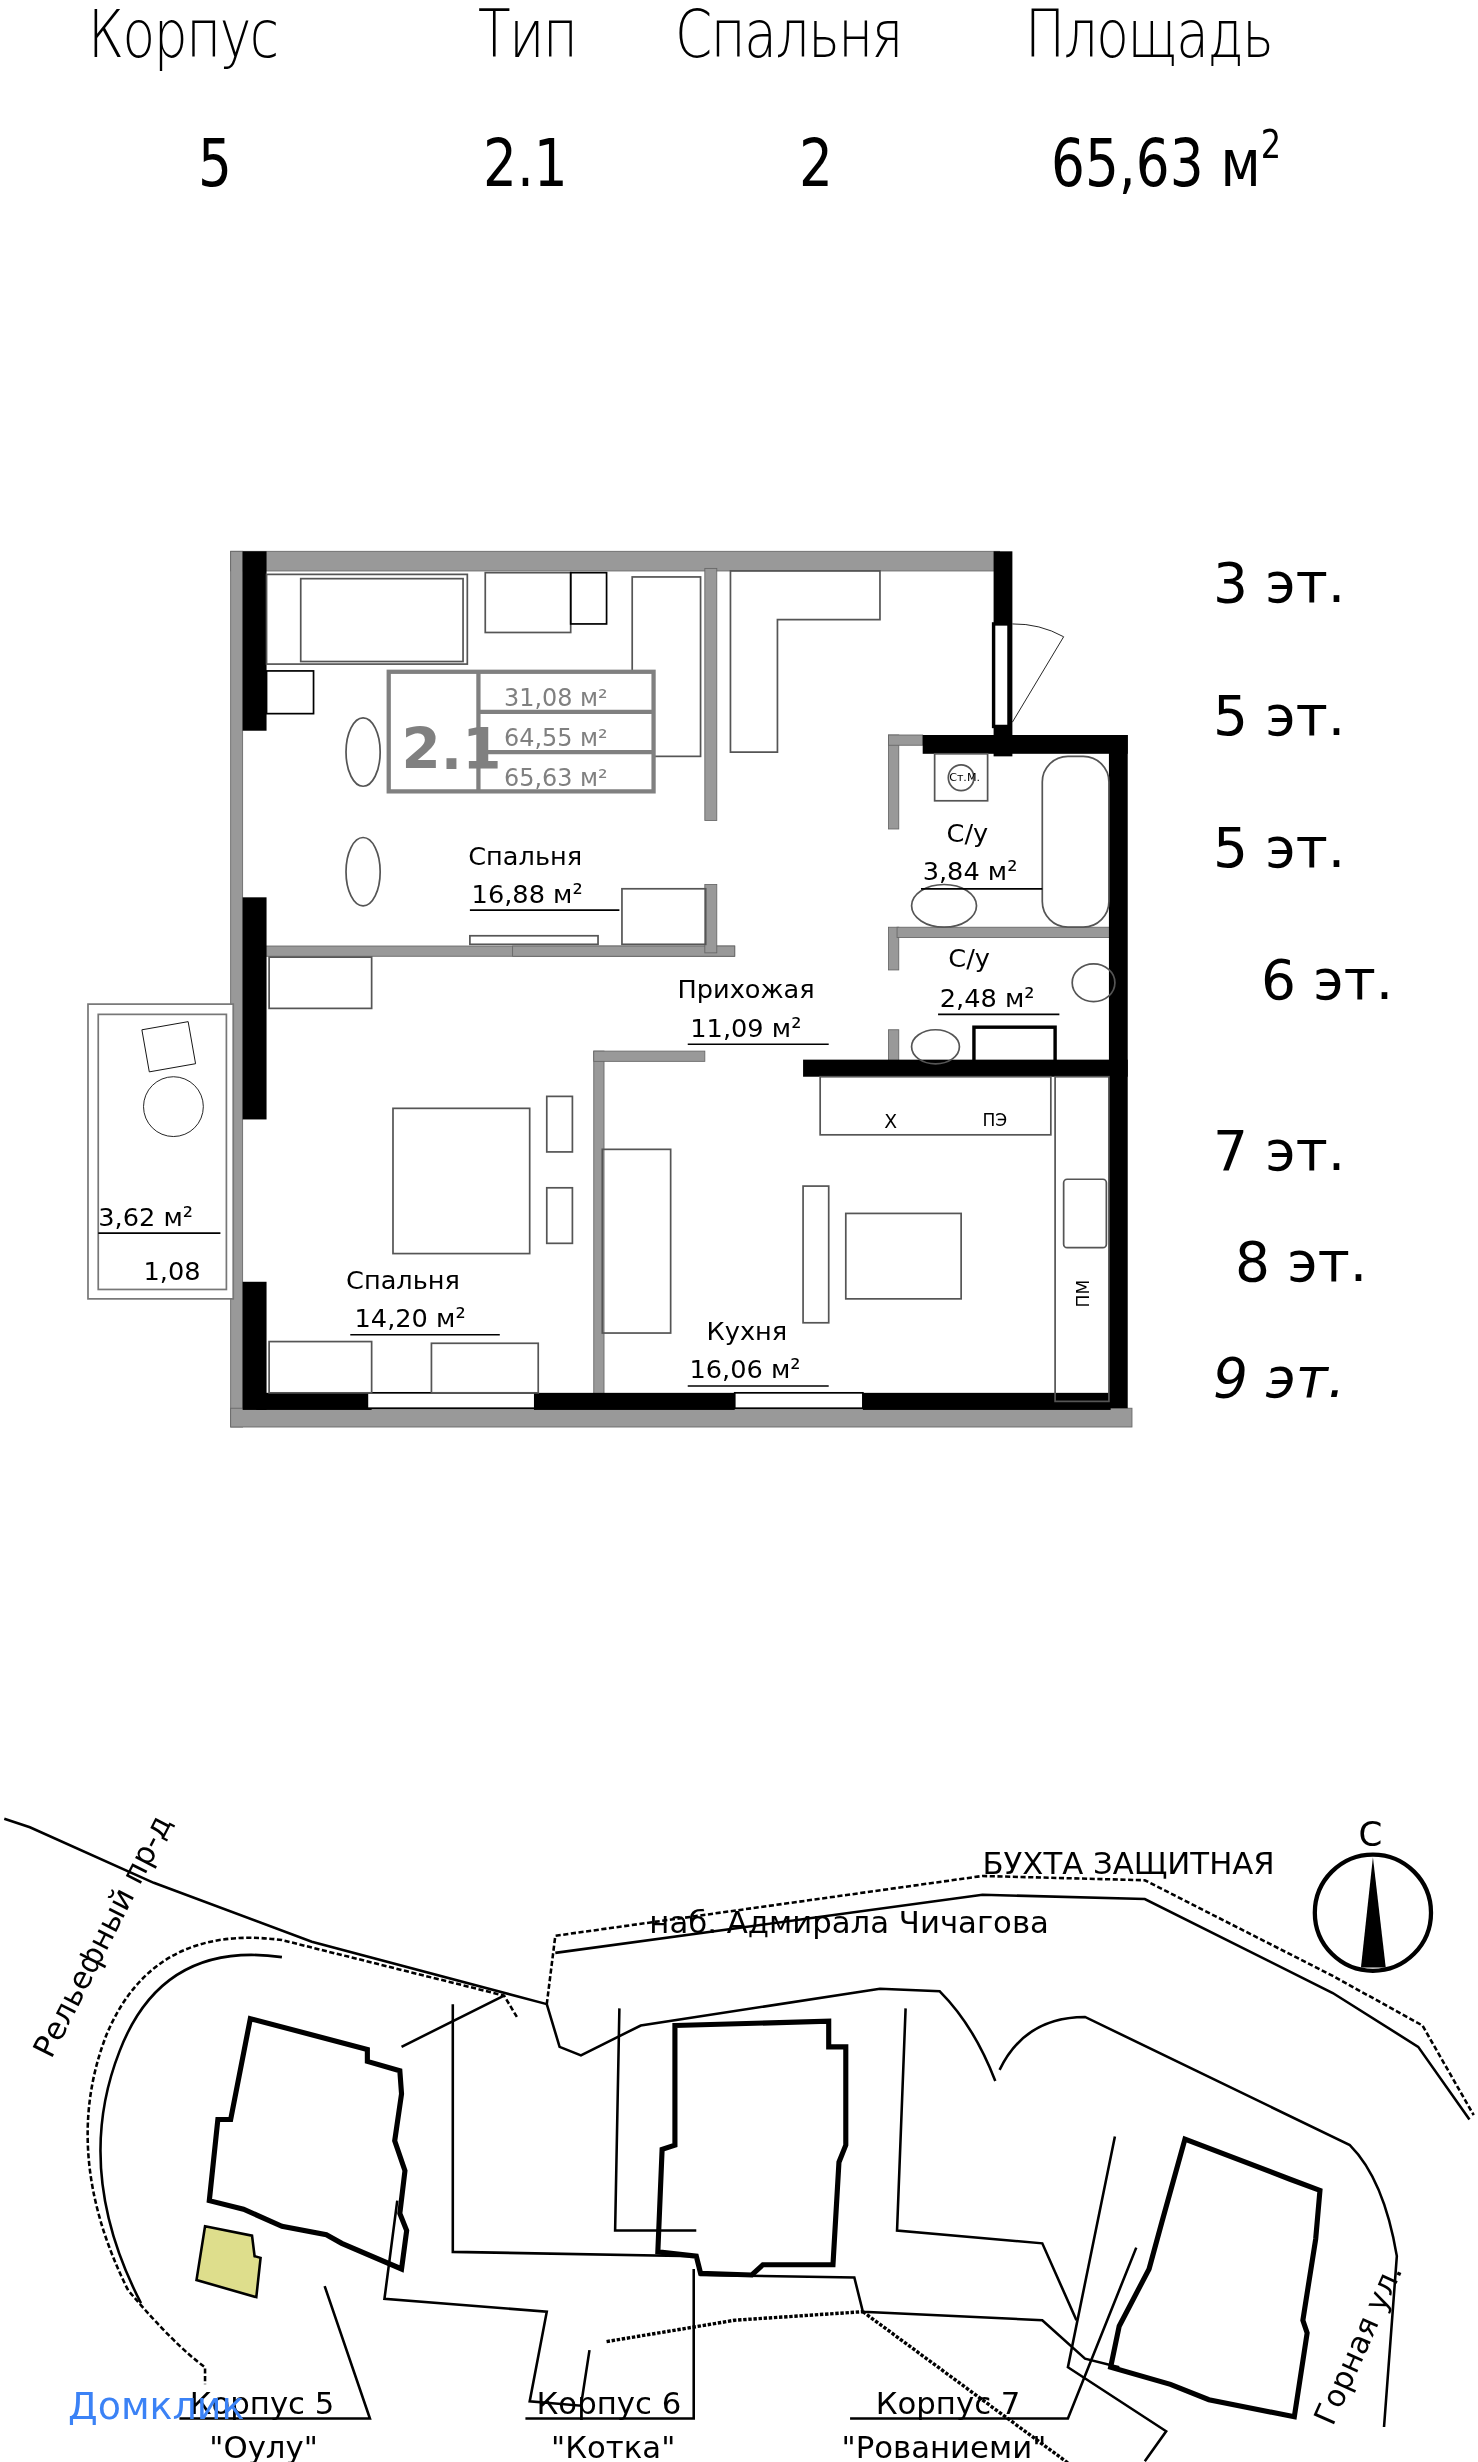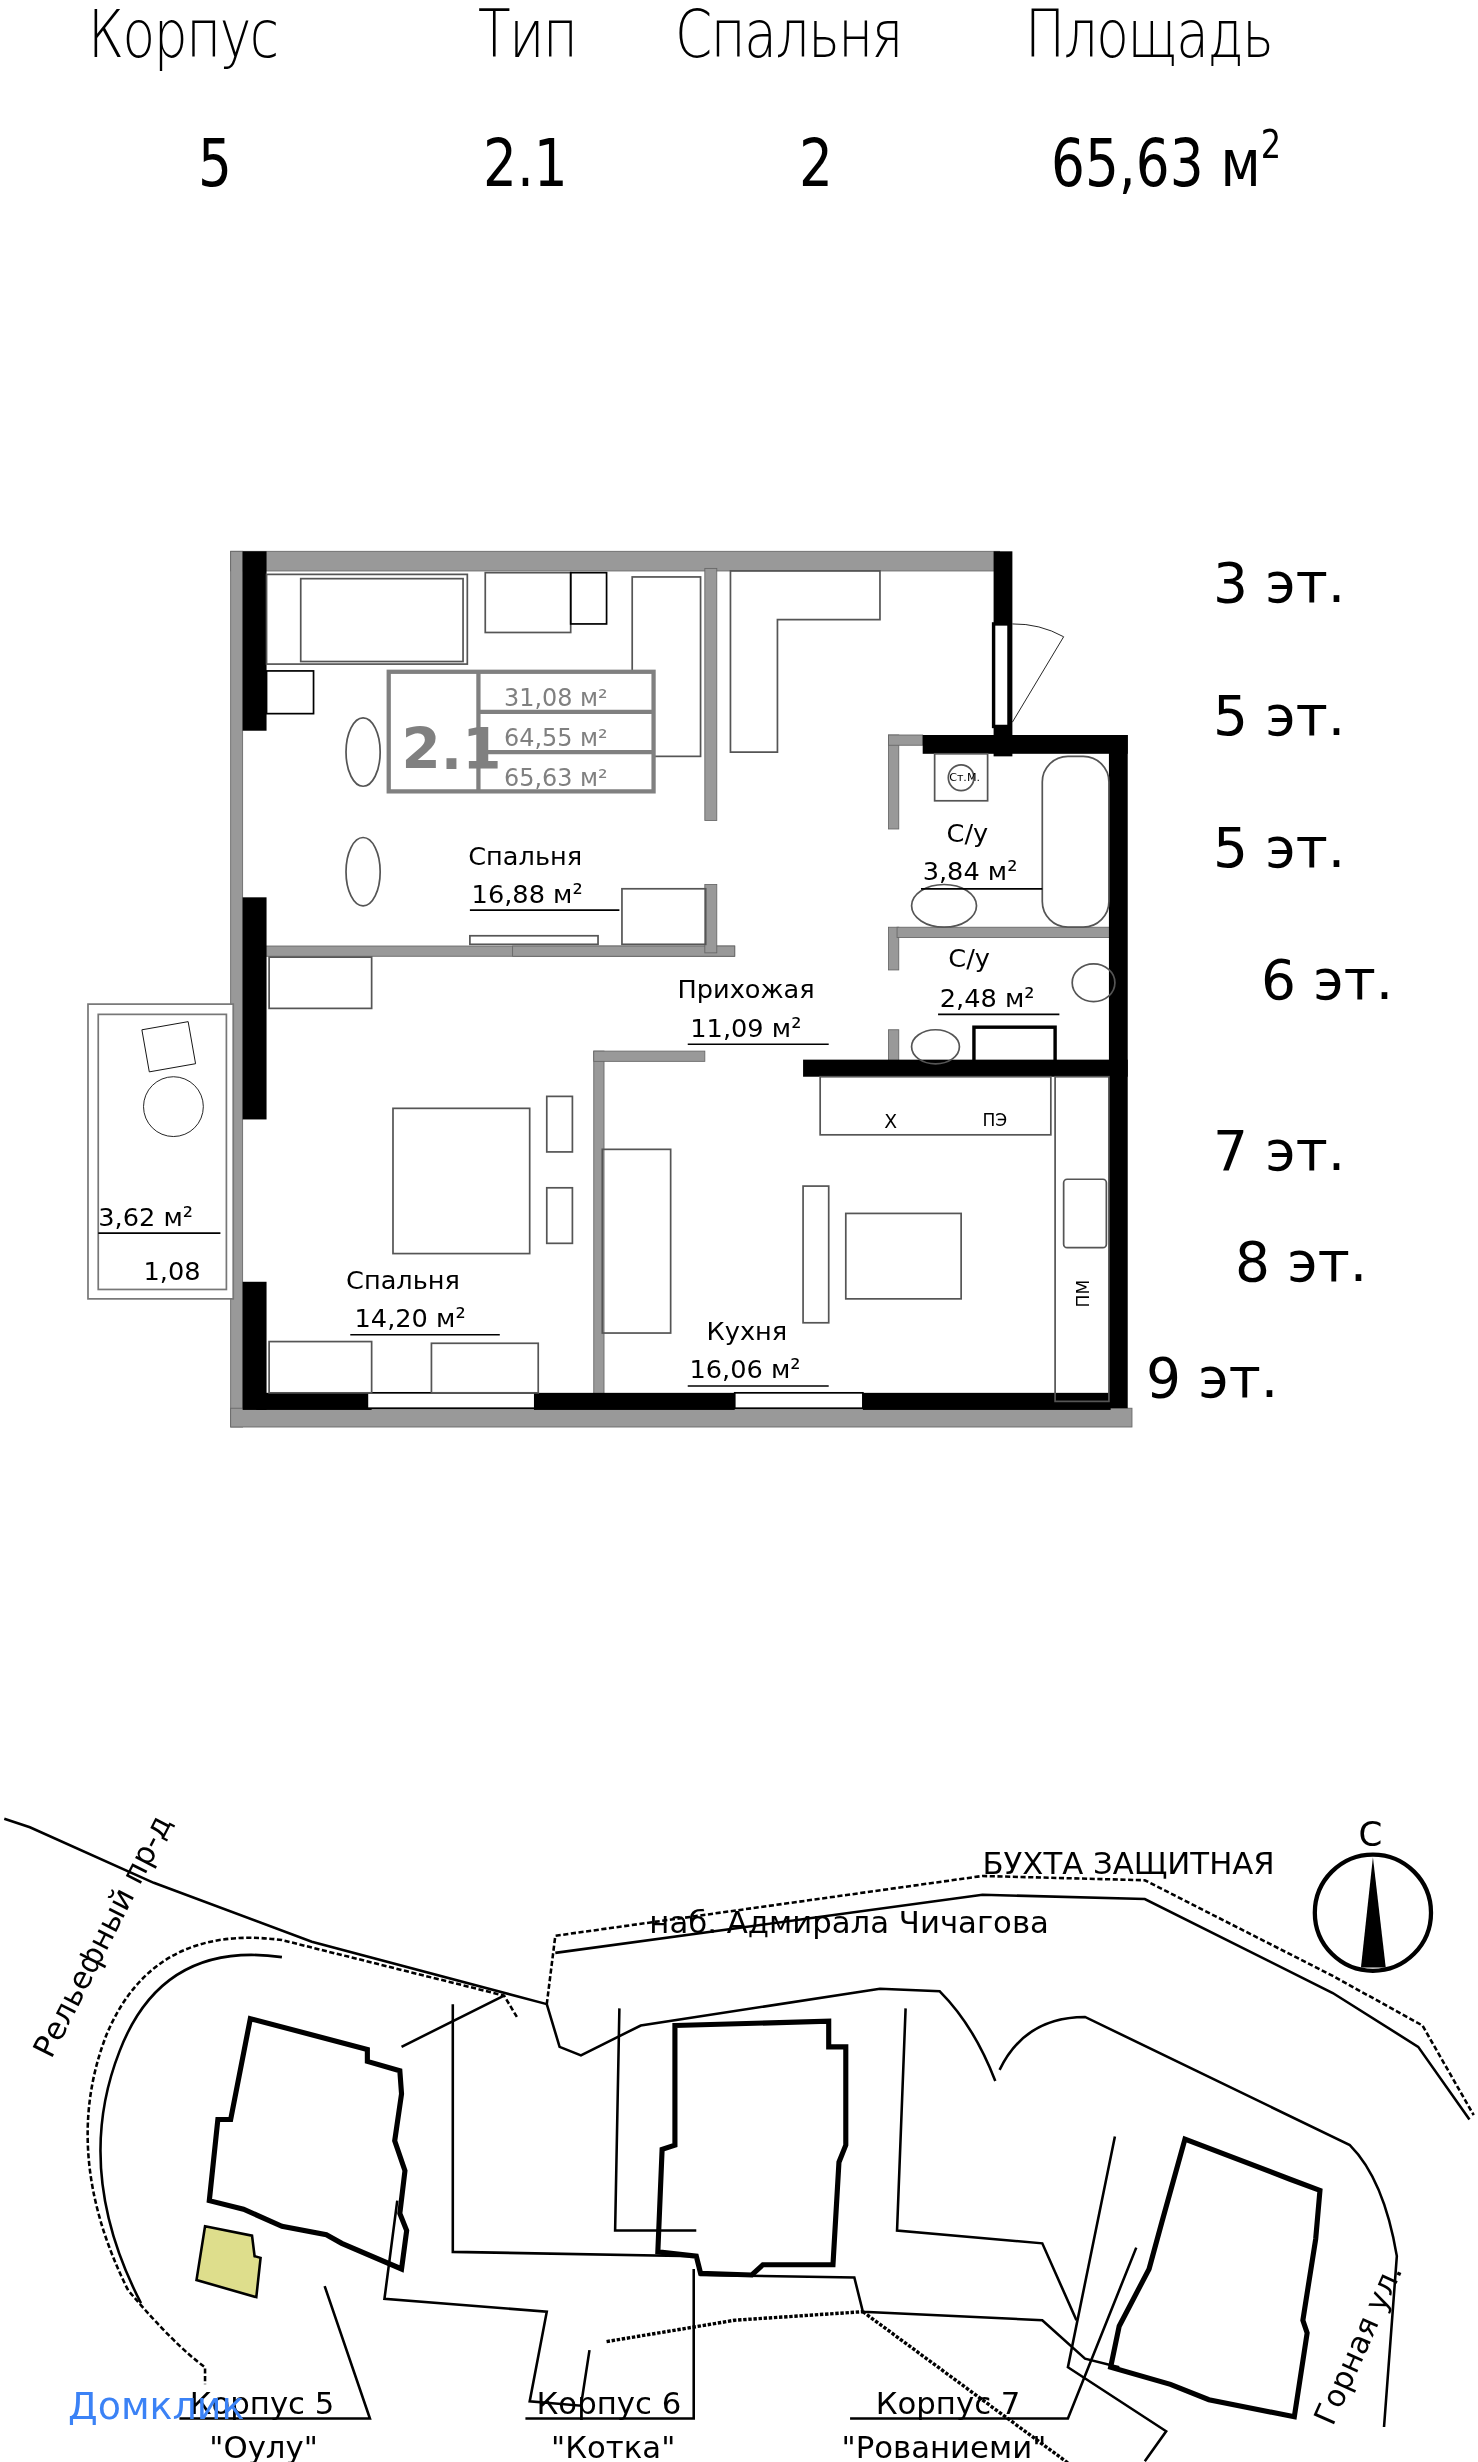--- a/index.html
+++ b/index.html
@@ -26,21 +26,21 @@
   <div class="abs hdr-val" style="left:1051px;top:126px;"><span>65,63 м</span><sup style="font-size:39px;position:relative;top:-5.1px;">2</sup></div>
 </div>
 
 <div>
   <div class="abs floor" style="left:1213px;top:551px;">3 эт.</div>
   <div class="abs floor" style="left:1213px;top:684px;">5 эт.</div>
   <div class="abs floor" style="left:1213px;top:816px;">5 эт.</div>
   <div class="abs floor" style="left:1213px;top:948px;margin-left:48px;">6 эт.</div>
   <div class="abs floor" style="left:1213px;top:1081px;margin-top:38px;">7 эт.</div>
   <div class="abs floor" style="left:1235px;top:1213px;margin-top:17px;">8 эт.</div>
-  <div class="abs floor" style="left:1146px;top:1346px;">9 эт.</div>
+  <div class="abs floor" style="left:1213px;top:1346px;font-style:italic;">9 эт.</div>
 </div>
 
 <svg class="abs" style="left:0;top:0;" width="1478" height="1470" viewBox="0 0 1730 1720">
   <g fill="none" stroke="#000" stroke-width="2">
 
   <g fill="#999" stroke="#666" stroke-width="1">
     <rect x="270" y="645" width="900" height="23"></rect>
     <rect x="270" y="645" width="14" height="1025"></rect>
     <rect x="270" y="1648" width="1055" height="22"></rect>
     <rect x="300" y="1107" width="560" height="12"></rect>

